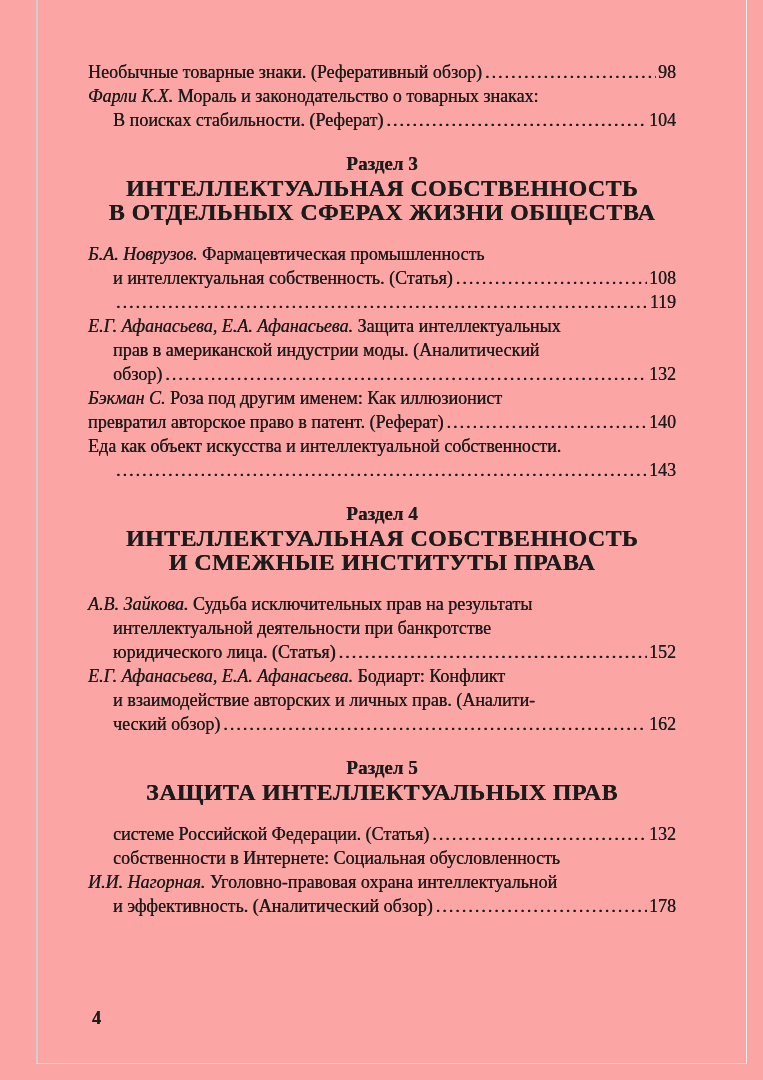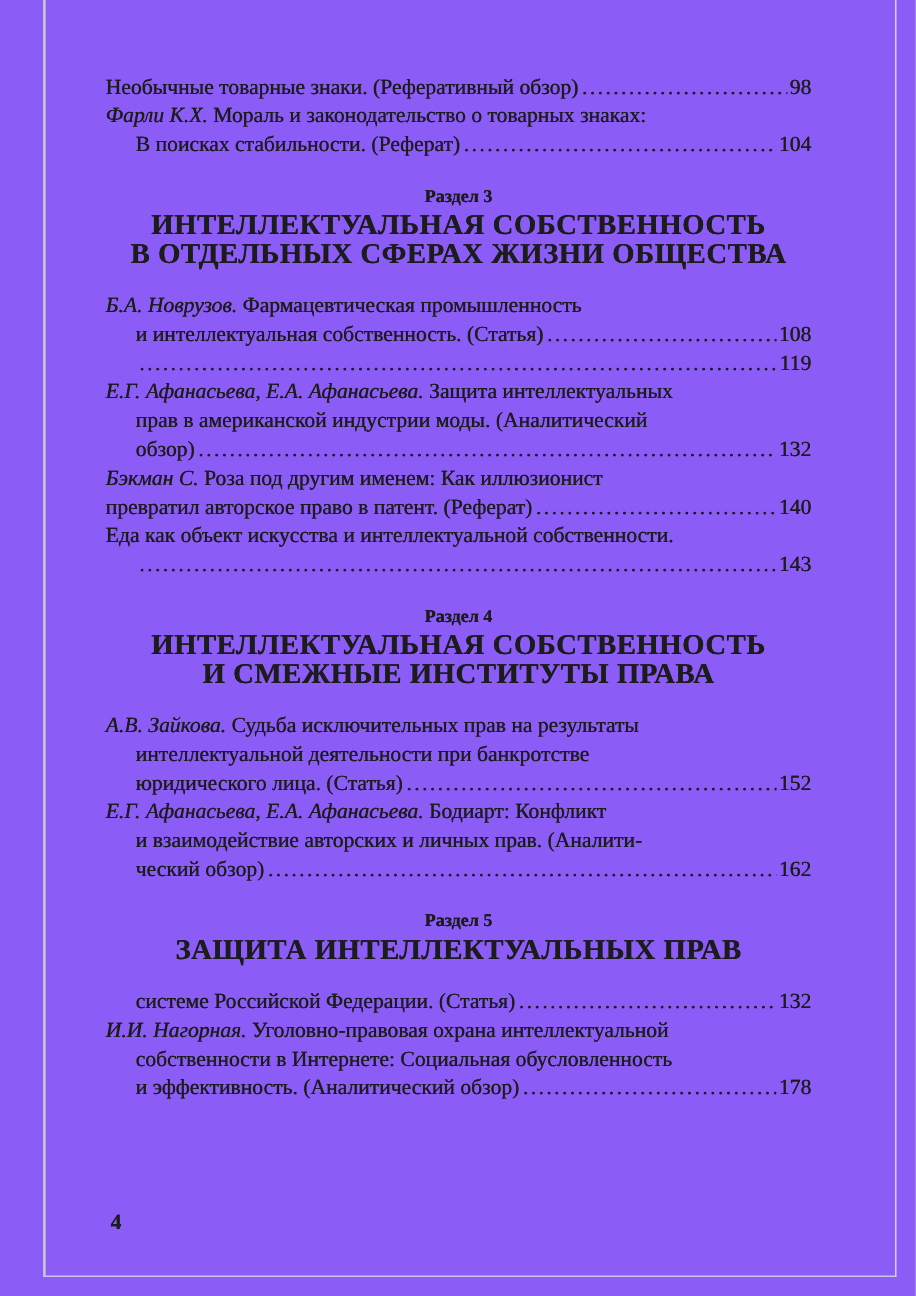--- a/index.html
+++ b/index.html
@@ -4,21 +4,21 @@
 <style>
   html, body { margin: 0; padding: 0; }
   body {
     width: 763px; height: 1080px;
     background: #ffffff;
     font-family: "Liberation Serif", "DejaVu Serif", serif;
   }
   .page {
     position: relative;
     width: 763px; height: 1080px;
-    background: #8b5cf6;
+    background: #fca5a5;
     overflow: hidden;
     color: #1c1c1c;
   }
   
   .scan-edge {
     position: absolute;
     left: 36px; top: -4px; right: 16px; bottom: 16px;
     border-left: 2px solid #cfcfcf;
     border-bottom: 1px solid #dcdcdc;
     border-right: 1px solid #ececec;
@@ -47,21 +47,21 @@
     letter-spacing: 2px;
     margin: 0 2px 0 3px;
   }
   .pg { flex: 0 0 auto; }
   .section {
     text-align: center;
     font-weight: 700;
     margin-top: 20px;
     margin-bottom: 18px;
   }
-  .section-label { font-size: 15px; line-height: 24px; }
+  .section-label { font-size: 19px; line-height: 24px; }
   .section-title { font-size: 24px; line-height: 24px; letter-spacing: 0.4px; }
   .folio {
     position: absolute;
     left: 92px; top: 1008px;
     font-size: 18px;
     font-weight: 700;
     text-shadow: 0.3px 0 0 currentColor;
   }
 </style>
 </head>
@@ -184,25 +184,25 @@
         </div>
         <div class="entries">
           <div class="toc-entry">
             <div class="toc-line indent">
               <span class="text"><span class="seg">системе Российской Федерации. (Статья)</span></span>
               <span class="dots">................................................................................................................................................................</span>
               <span class="pg">132</span>
             </div>
           </div>
           <div class="toc-entry">
+            <div class="toc-line indent">
+              <span class="text"><span class="seg">собственности в Интернете: Социальная обусловленность</span></span>
+            </div>
             <div class="toc-line">
               <span class="text"><em class="seg">И.И. Нагорная.</em><span class="seg"> Уголовно-правовая охрана интеллектуальной</span></span>
-            </div>
-            <div class="toc-line indent">
-              <span class="text"><span class="seg">собственности в Интернете: Социальная обусловленность</span></span>
             </div>
             <div class="toc-line indent">
               <span class="text"><span class="seg">и эффективность. (Аналитический обзор)</span></span>
               <span class="dots">................................................................................................................................................................</span>
               <span class="pg">178</span>
             </div>
           </div>
         </div>
       </div>
   </div>

